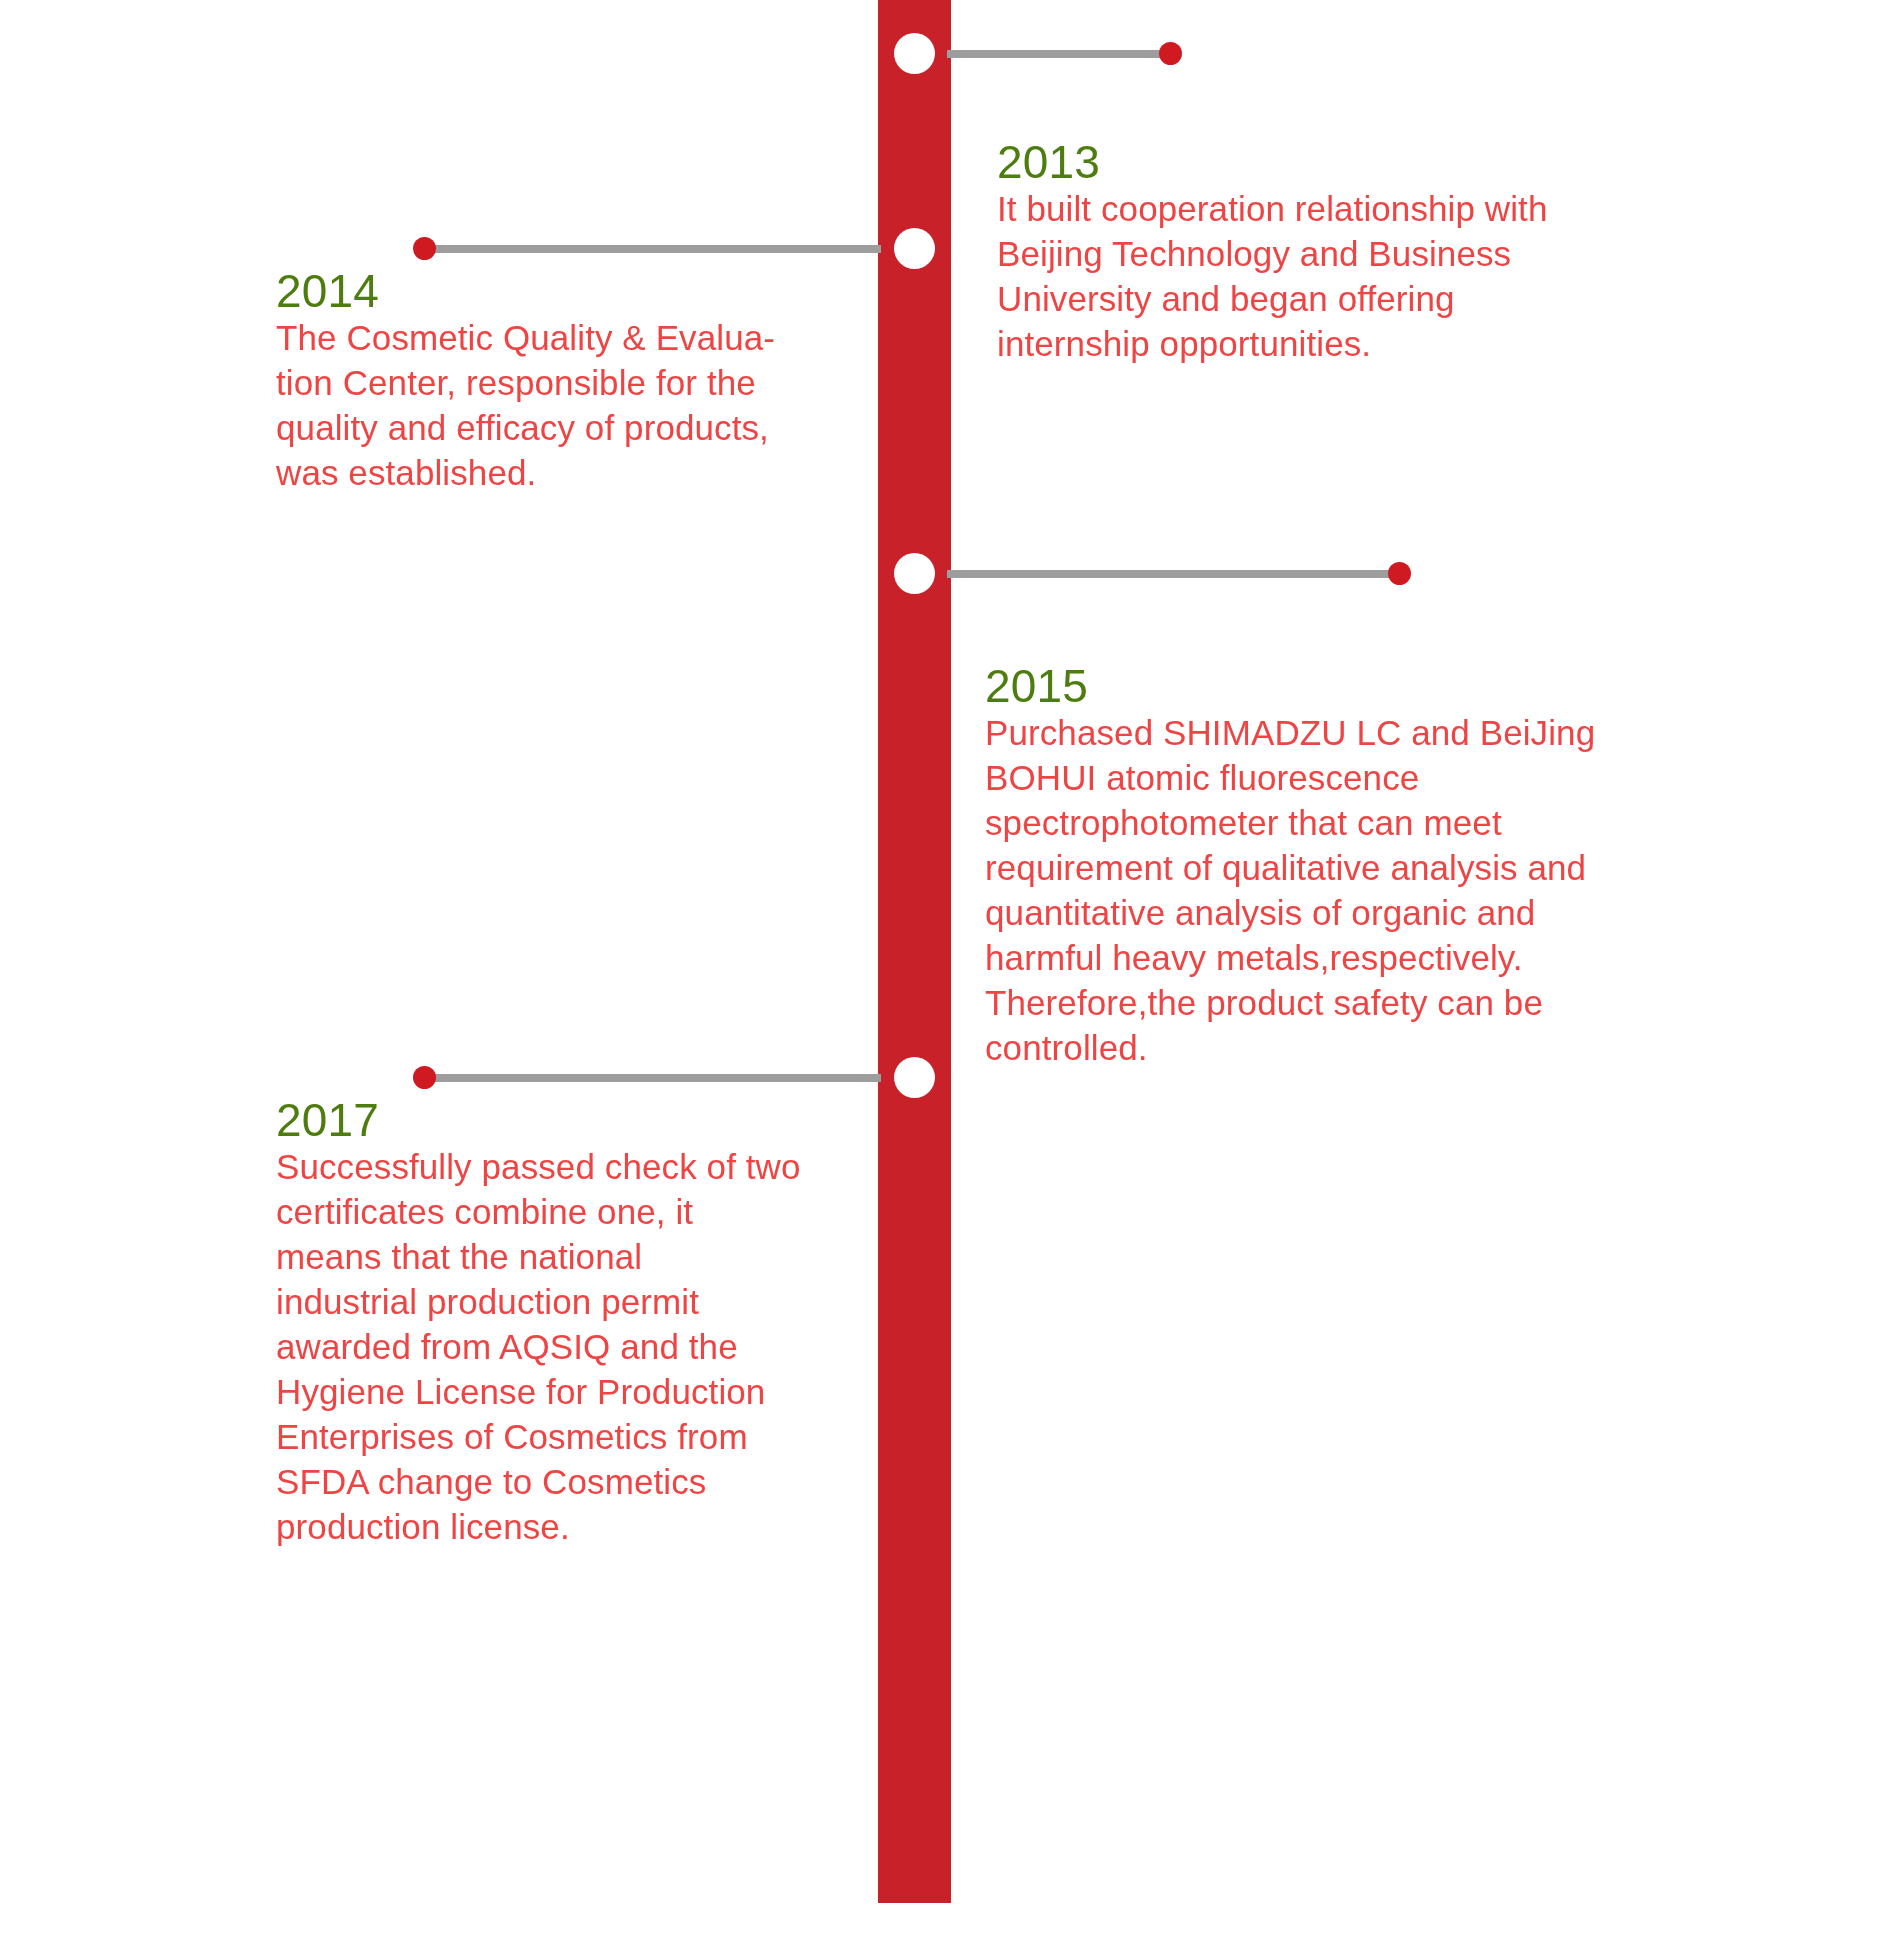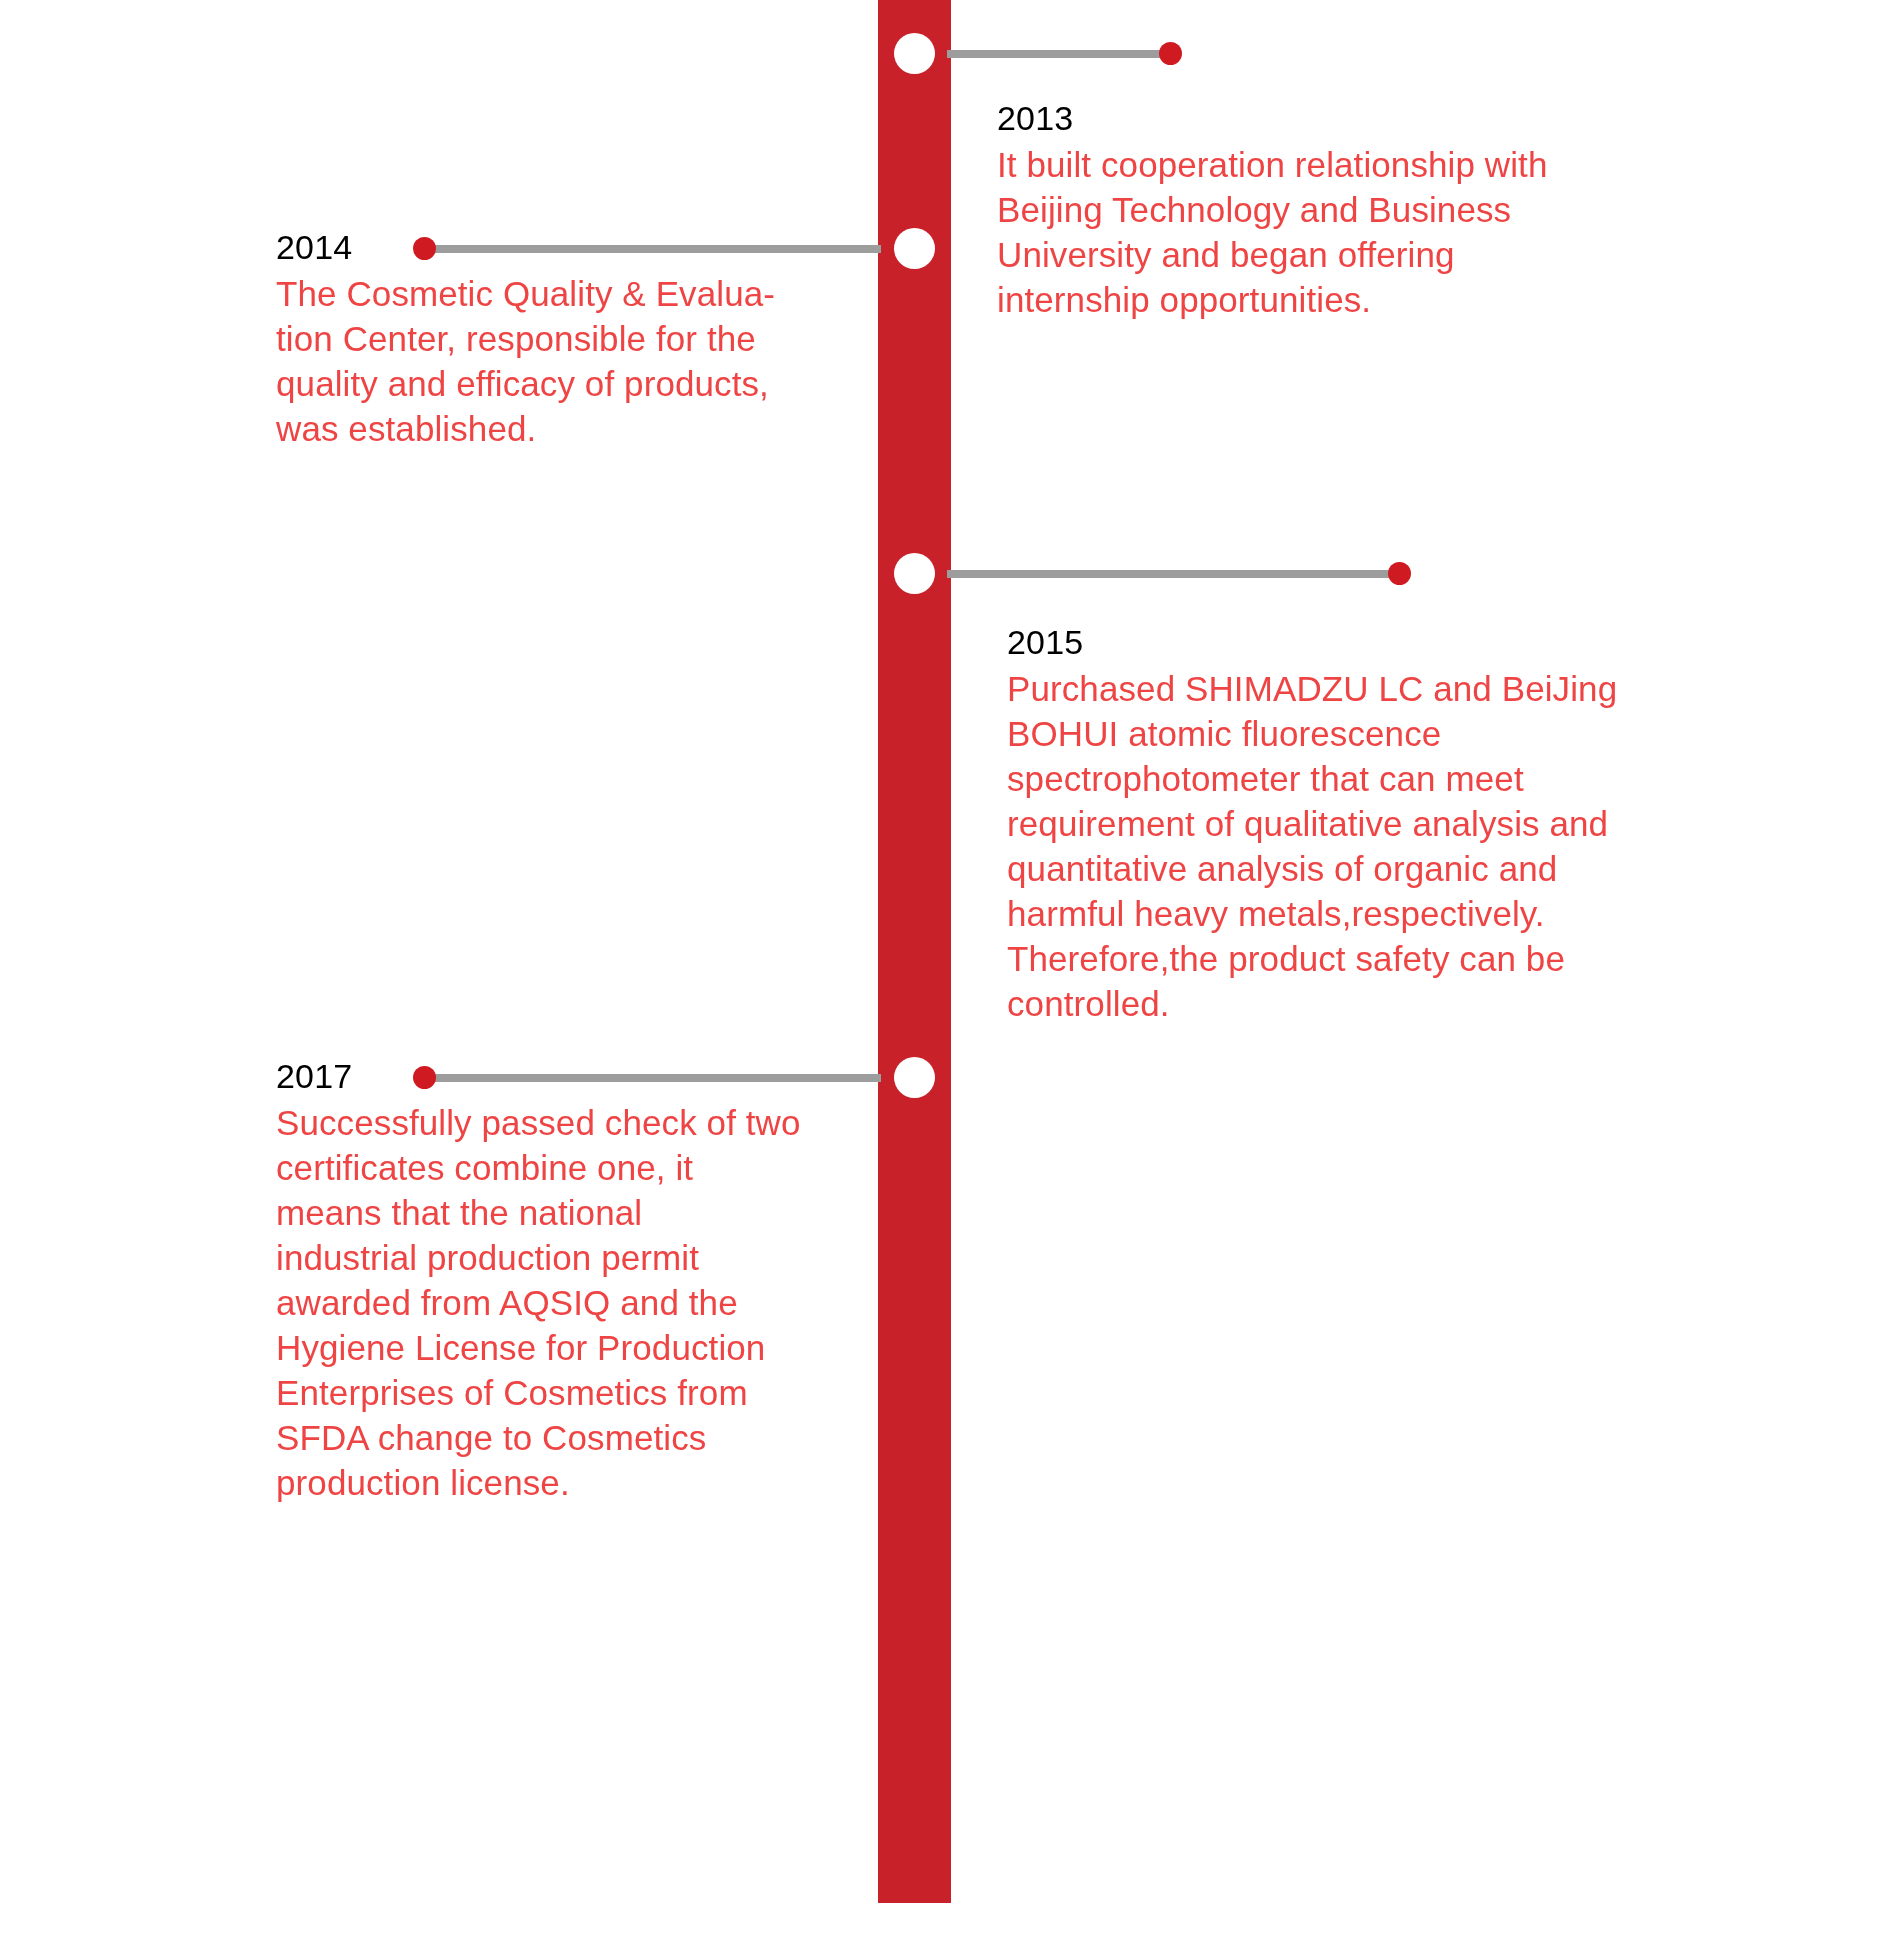--- a/index.html
+++ b/index.html
@@ -56,26 +56,27 @@
   }
 
   
   .entry {
     position: absolute;
   }
   .entry.left  { text-align: left; }
   .entry.right { text-align: left; }
 
   .year {
-    font-size: 34px;
+    font-size: 46px;
     line-height: 48px;
-    color: #000000;
+    color: #4d7c0f;
     font-weight: 400;
     letter-spacing: 0.2px;
     white-space: pre;
+    margin-top: 44px;
   }
   .body-text {
     font-size: 35px;
     line-height: 45px;
     color: #ef4444;
     font-weight: 400;
     letter-spacing: 0.1px;
     white-space: pre-line;
   }
 </style>
@@ -107,21 +108,21 @@
     <div class="body-text">The Cosmetic Quality &amp; Evalua-
 tion Center, responsible for the
 quality and efficacy of products,
 was established.</div>
   </div>
 
   <div class="connector" style="left:947px; top:570px; width:452px;"></div>
   <div class="enddot" style="left:1388px; top:562px;"></div>
   <div class="node" style="top:553px;"></div>
 
-  <div class="entry right" style="left:1007px; top:618px; width:718px;">
+  <div class="entry right" style="left:985px; top:618px; width:718px;">
     <div class="year">2015</div>
     <div class="body-text">Purchased SHIMADZU LC and BeiJing
 BOHUI atomic fluorescence
 spectrophotometer that can meet
 requirement of qualitative analysis and
 quantitative analysis of organic and
 harmful heavy metals,respectively.
 Therefore,the product safety can be
 controlled.</div>
   </div>

